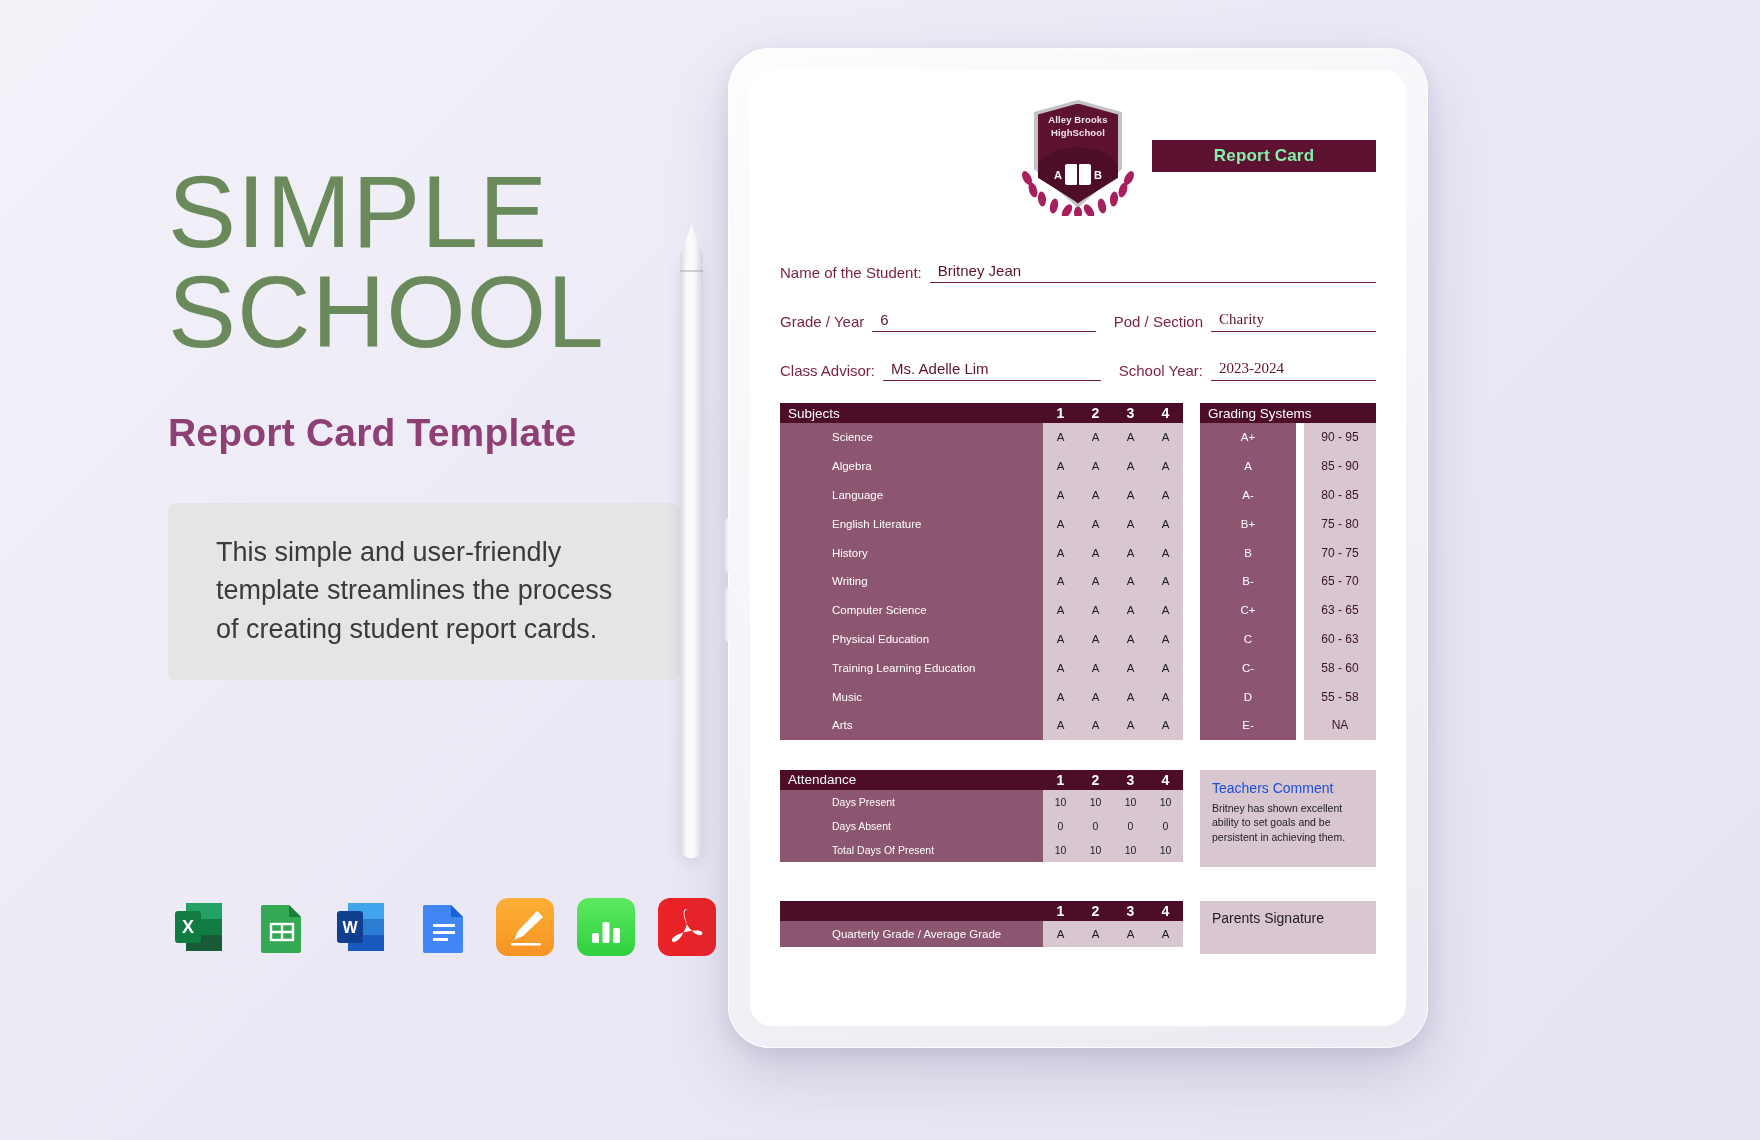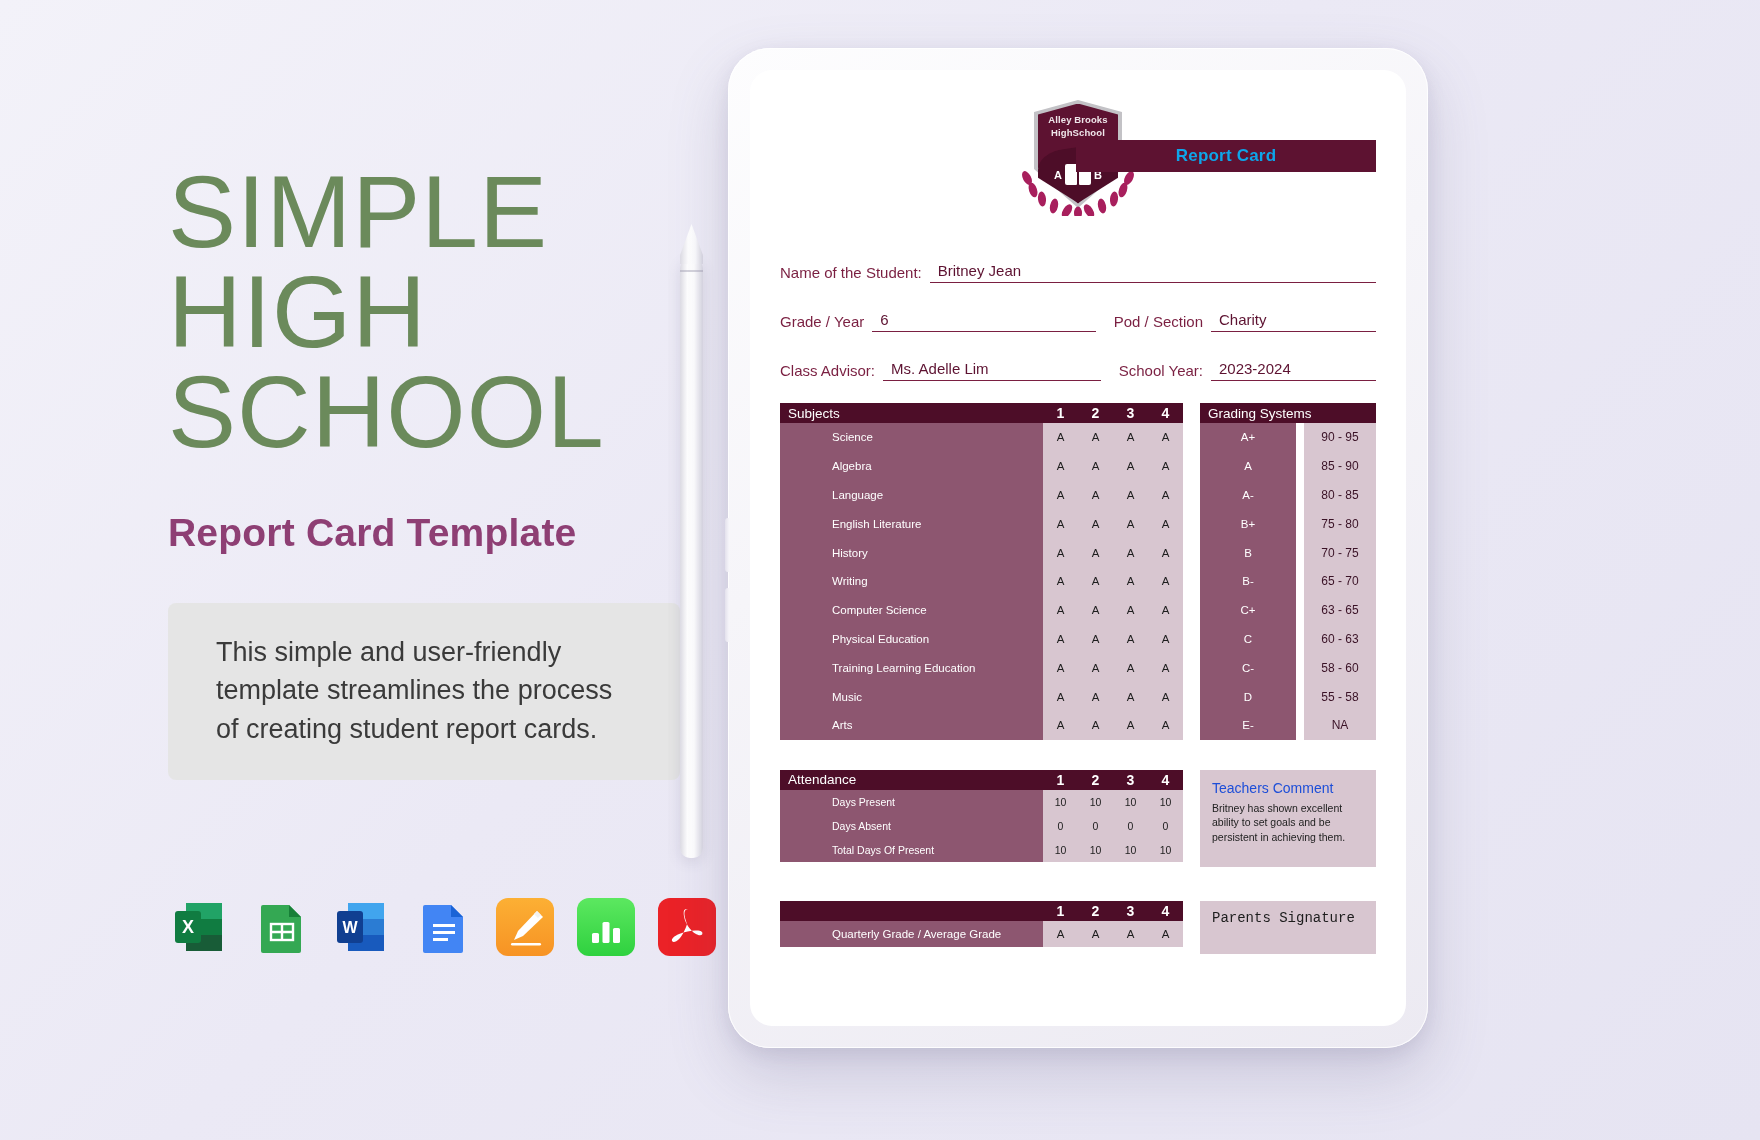--- a/index.html
+++ b/index.html
@@ -206,23 +206,23 @@
     background: #fff;
     border-radius: 2px 1px 1px 2px;
   }
   .book::before { left: 0; }
   .book::after  { right: 0; border-radius: 1px 2px 2px 1px; }
   .laurel { position: absolute; left: 0; top: 68px; width: 126px; height: 48px; }
 
   .report-badge {
     position: absolute;
     right: 0; top: 46px;
-    width: 300px; height: 32px;
+    width: 224px; height: 32px;
     background: #5d1231;
-    color: #0ea5e9;
+    color: #86efac;
     font-size: 17px;
     font-weight: bold;
     display: flex;
     align-items: center;
     justify-content: center;
     letter-spacing: .2px;
   }
 
   
   .info {
@@ -234,21 +234,21 @@
   .lbl { flex: 0 0 auto; white-space: nowrap; padding-bottom: 2px; margin-top: 22px; }
   .fld {
     flex: 1 1 auto;
     border-bottom: 1.4px solid #7a1f41;
     padding: 0 0 3px 8px;
     margin-left: 8px;
     font-size: 15px;
     color: #5d1231;
     min-width: 10px;
   }
-  .fld-sm { flex: 0 0 165px; }
+  .fld-sm { flex: 0 0 165px; font-family: Liberation Serif, serif; }
   .sp { flex: 0 0 18px; }
 
   
   .tables {
     display: flex;
     gap: 17px;
     margin-top: 22px;
   }
   .tbl { font-size: 11.5px; }
   .subj-tbl { flex: 0 0 403px; }
@@ -345,31 +345,29 @@
   .qg-tbl { flex: 0 0 403px; }
   .qg-tbl .col-names .cell,
   .qg-tbl .mark-col .cell { height: 26px; }
   .qg-tbl .col-names .cell { font-size: 11.5px; }
 
   .sig-box {
     flex: 1 1 auto;
     background: #d8c6d0;
     padding: 9px 12px;
     min-height: 53px;
-    font-family: Liberation Mono, monospace;
   }
   .sig-title { font-size: 14px; color: #1d1d1d; }
 </style>
 </head>
 <body>
 
 <div class="left-panel">
   <div class="big-title">
     <span class="ln">SIMPLE</span>
-    <span class="ln">HIGH</span>
     <span class="ln">SCHOOL</span>
   </div>
   <div class="subtitle">Report Card Template</div>
   <div class="desc-box">
     <p>This simple and user-friendly template streamlines the process of creating student report cards.</p>
   </div>
 </div>
 
 <div class="icon-row">
 

